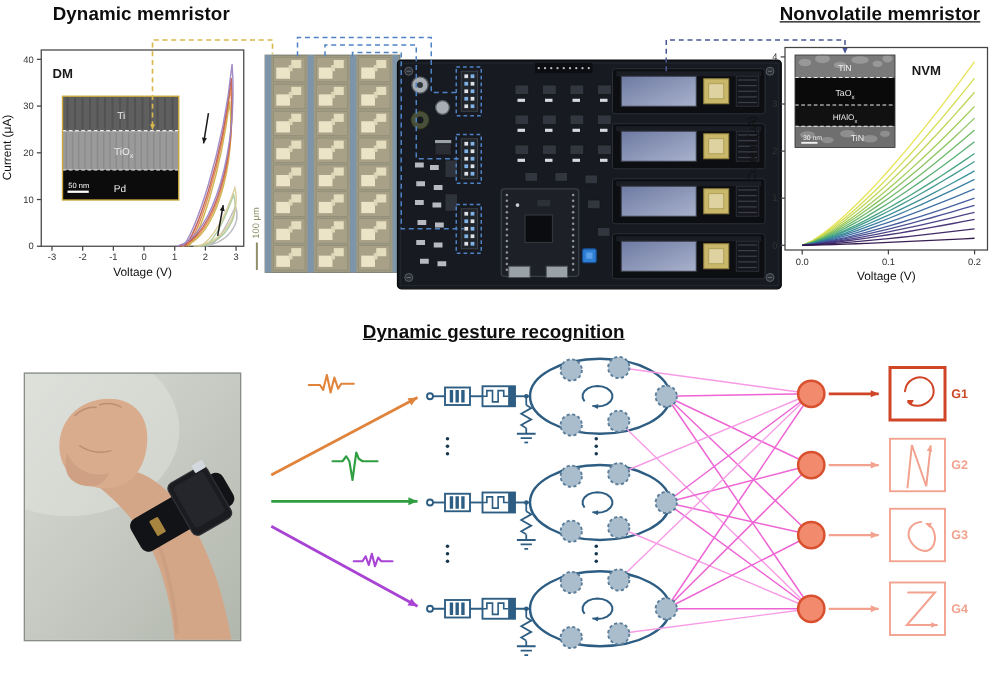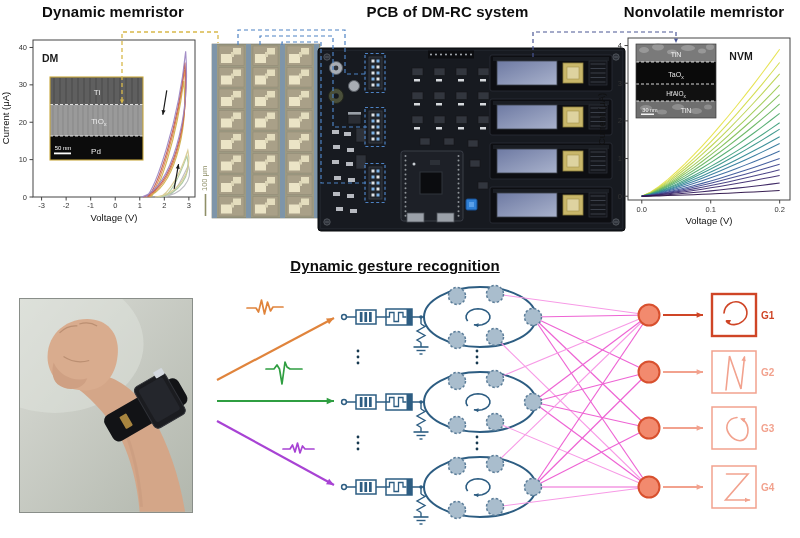--- a/index.html
+++ b/index.html
@@ -3,34 +3,33 @@
 <meta charset="utf-8">
 <style>
   html,body{margin:0;padding:0;background:#fff;}
   body{width:800px;height:538px;overflow:hidden;}
   .canvas{position:relative;width:800px;height:538px;background:#fff;
           font-family:"Liberation Sans",sans-serif;padding-left:42px;}
   .title{position:absolute;font-weight:bold;font-size:15px;color:#0d0d0d;
          text-align:center;letter-spacing:.1px;}
   .t-dm{left:18px;top:3px;width:190px;}
   .t-pcb{left:330px;top:3px;width:235px;}
-  .t-nvm{left:608px;top:3px;width:192px;}
+  .t-nvm{left:608px;top:3px;width:192px;text-decoration:underline;}
   .t-gesture{left:265px;top:257px;width:260px;text-decoration:underline;}
   #fig-svg{position:absolute;left:0;top:0;}
   .photo{position:absolute;left:19px;top:298px;width:174px;height:215px;
          border:1px solid #898e89;box-sizing:border-box;overflow:hidden;background:#ccd0c9;}
   .photo svg{display:block;width:100%;height:100%;}
   svg text{font-family:"Liberation Sans","DejaVu Sans",sans-serif;}
 </style>
 </head>
 <body>
 
 <div class="canvas">
   <div class="title t-dm">Dynamic memristor</div>
-  <div class="title t-pcb">PCB of DM-RC system</div>
   <div class="title t-nvm">Nonvolatile memristor</div>
   <div class="title t-gesture">Dynamic gesture recognition</div>
 
   <svg id="fig-svg" width="800" height="538">
       <defs>
         <linearGradient id="gradChip" x1="0" y1="0" x2="1" y2="1">
           <stop offset="0" stop-color="#6e7aa3"></stop>
           <stop offset="1" stop-color="#a9b2cc"></stop>
         </linearGradient>
       </defs>

